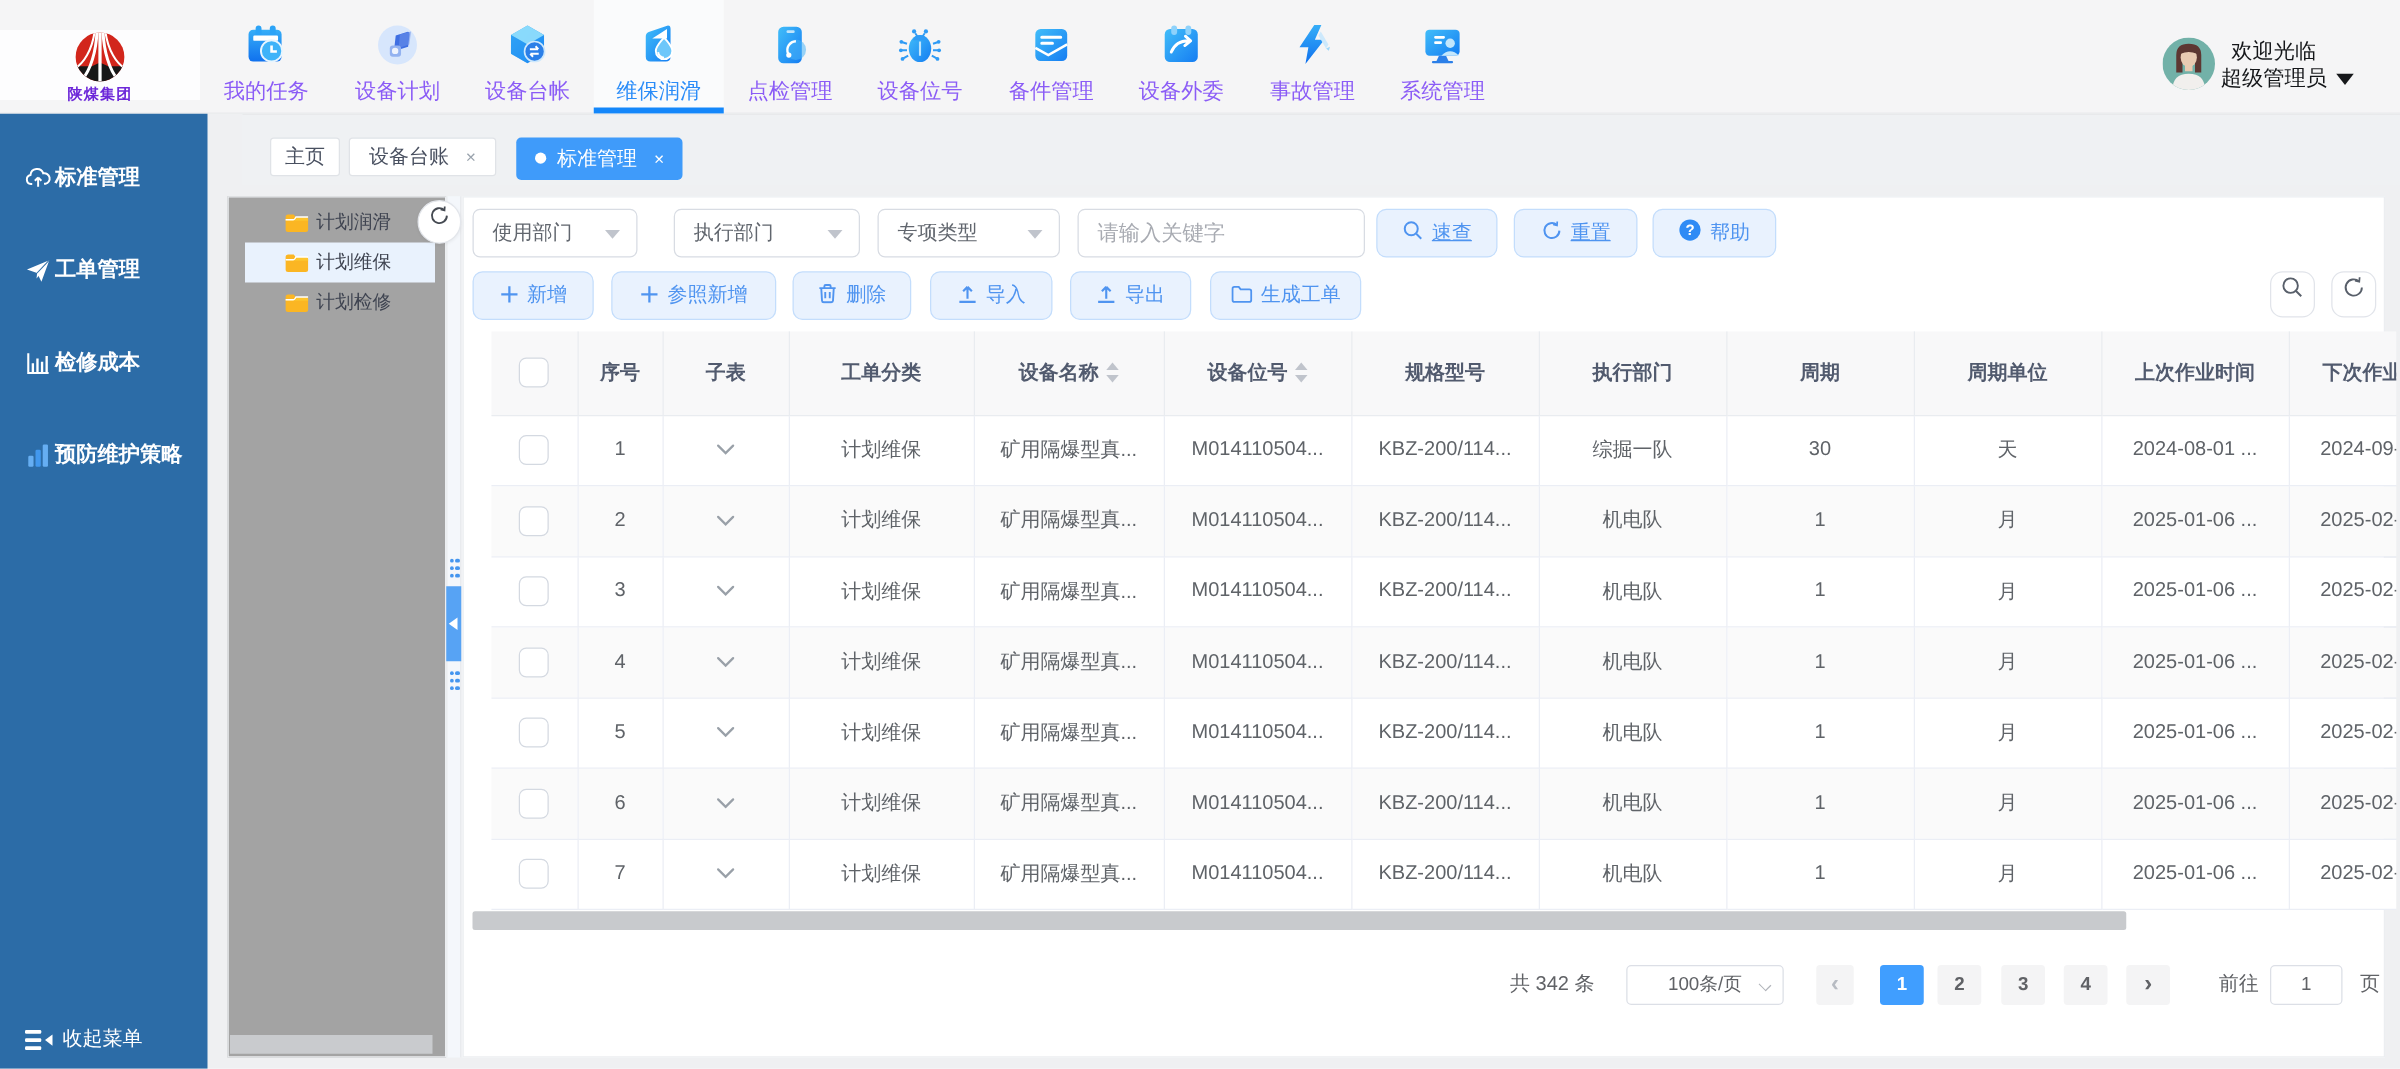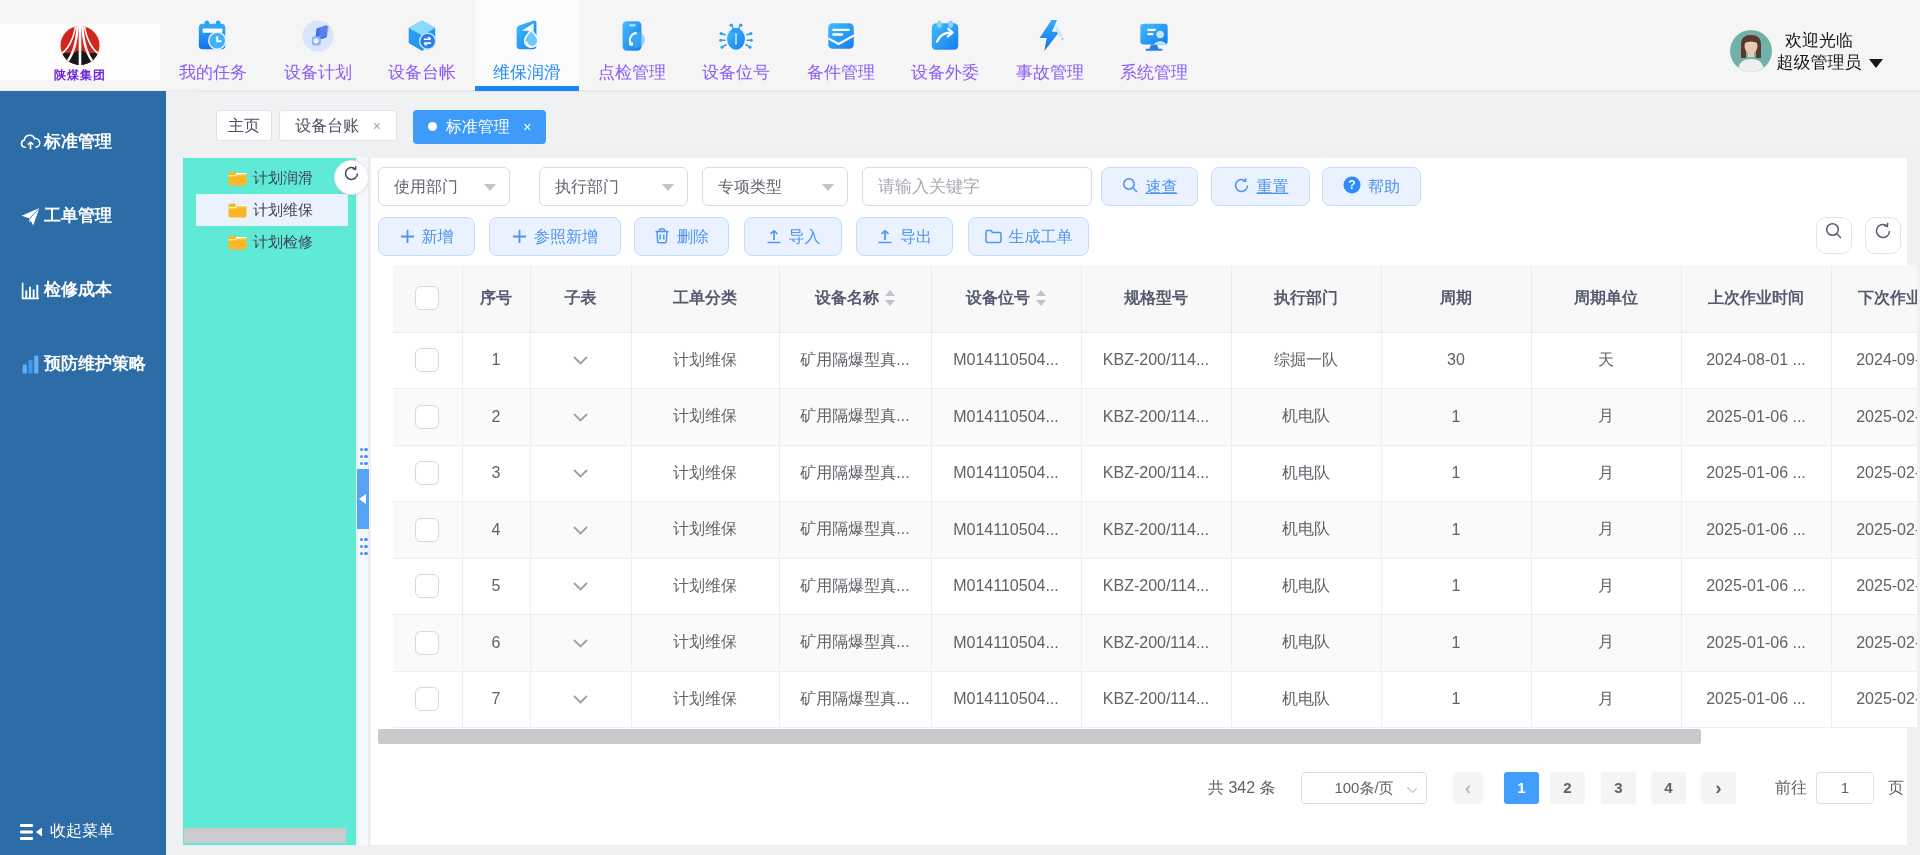--- a/index.html
+++ b/index.html
@@ -32,21 +32,21 @@
 
 
 .tabsrow { position:absolute; left:166px; top:91px; width:1754px; height:57px; background:#eff1f3; border-top:1px solid #e8e9eb;margin-left:28px; }
 .tab { position:absolute; top:18px; height:31px; background:#fff; border:1px solid #e0e3e7; border-radius:3px; font-size:16px; color:#495060; text-align:center; line-height:29px; }
 .tab .x { color:#9aa3ad; font-size:14px; margin-left:9px; }
 .tab.active { top:18px; height:34px; background:#3f9bfa; border:none; color:#fff; line-height:34px; border-radius:4px; }
 .tab.active .dot { display:inline-block; width:9px; height:9px; border-radius:50%; background:#fff; margin-right:9px; vertical-align:1px; }
 .tab.active .x { color:#fff; }
 
 
-.treepanel { position:absolute; left:182px; top:157px; width:175px; height:689px; background:#5eead4; border:1px solid #eceef1; }
+.treepanel { position:absolute; left:182px; top:157px; width:175px; height:689px; background:#a3a3a3; border:1px solid #eceef1; }
 .titem { position:absolute; left:0; width:173px; height:32px; font-size:15px; color:#3f4451; line-height:32px; }
 .thl { position:absolute; left:13px; top:36px; width:152px; height:32px; background:#e9f2fd; }
 .titem svg { position:absolute; left:45px; top:9px; }
 .titem .ttxt { position:absolute; left:70px; }
 .trefresh { position:absolute; left:334px; top:160px; width:35px; height:35px; background:#fff; border:1px solid #e3e6eb; border-radius:50%; box-shadow:0 1px 3px rgba(0,0,0,.06); z-index:5; text-align:center; line-height:31px; }
 .treehbar { position:absolute; left:184px; top:828px; width:162px; height:15px; background:#c9cbce; }
 
 
 .splitter { position:absolute; left:357px; top:157px; width:12px; height:689px; background:#f4f7fb; border-left:1px solid #e9ebee; border-right:1px solid #e9ebee; }
 .sphandle { position:absolute; left:-1px; top:312px; width:12px; height:60px; background:#57a3f4; }

